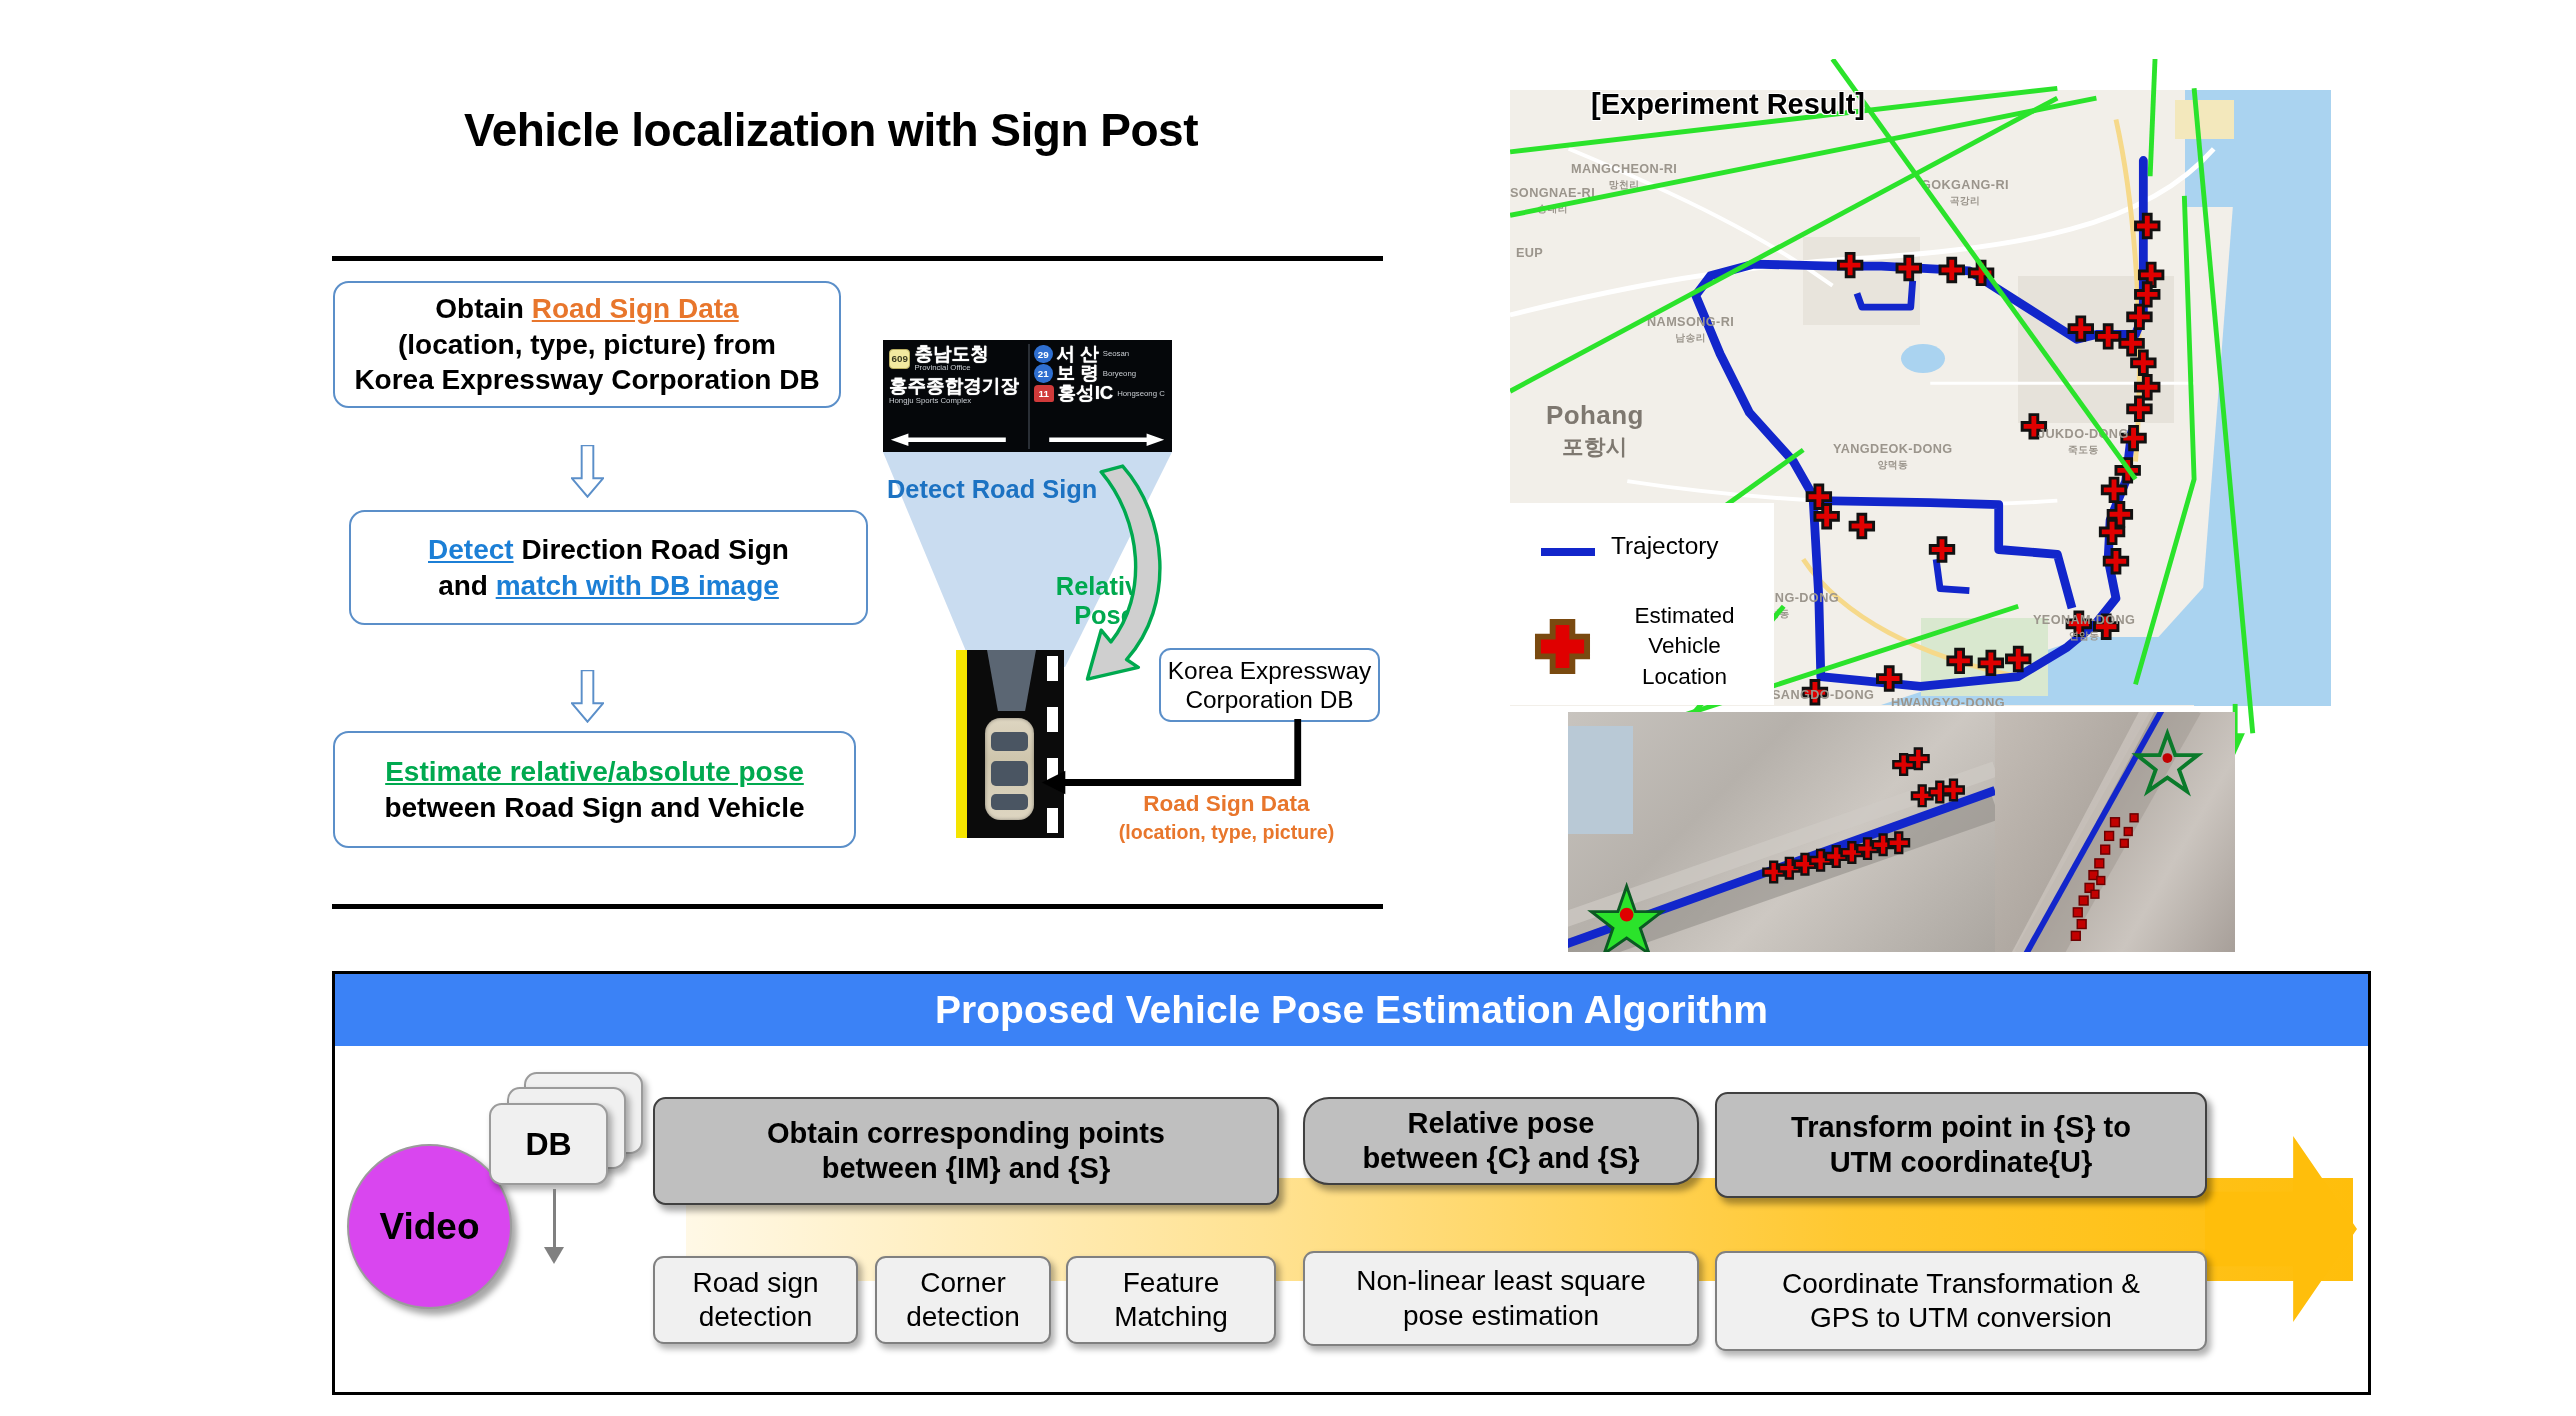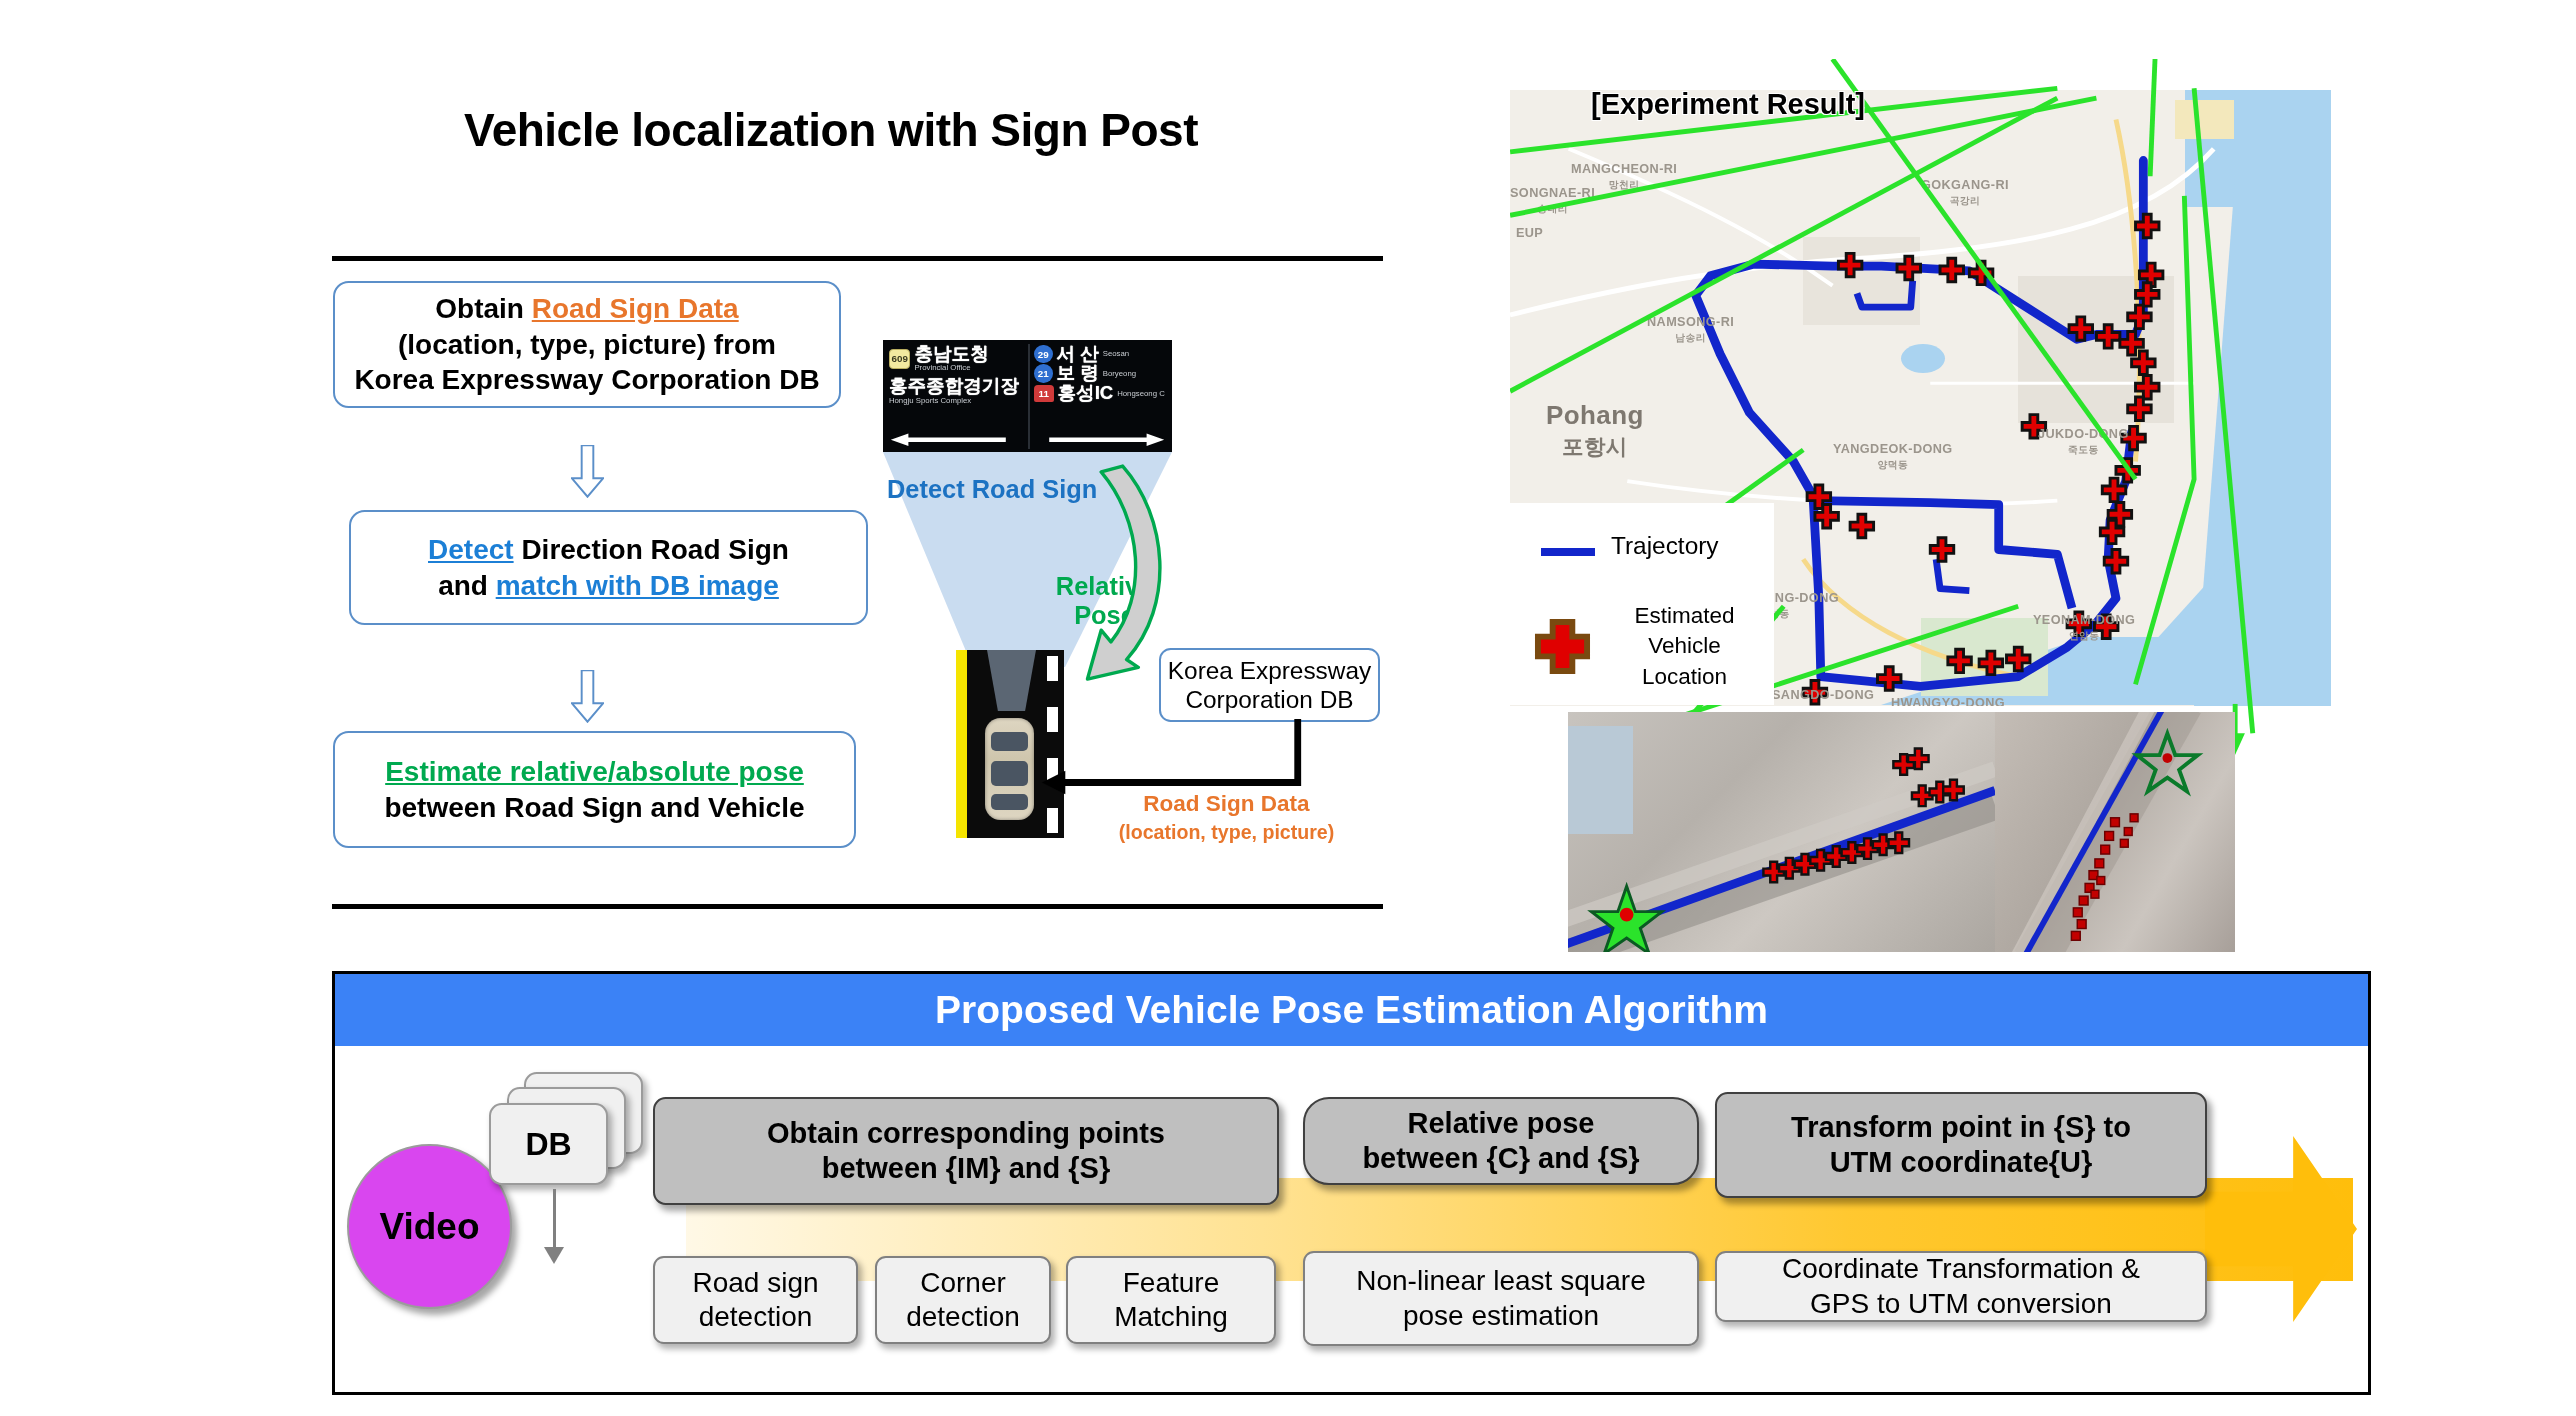--- a/index.html
+++ b/index.html
@@ -138,21 +138,21 @@
   #gbox-3{left:1715px;top:1092px;width:492px;height:106px;}
 
   .light-box{position:absolute;background:#F0F0F0;border:2px solid #808080;border-radius:10.8px;
      display:flex;align-items:center;justify-content:center;text-align:center;
      font-size:28px;color:#000;line-height:1.22;box-sizing:border-box;
      box-shadow:3.9px 4.9px 5.9px rgba(0,0,0,.3);}
   #lbox-1{left:653px;top:1256px;width:205px;height:88px;}
   #lbox-2{left:875px;top:1256px;width:176px;height:88px;}
   #lbox-3{left:1066px;top:1256px;width:210px;height:88px;}
   #lbox-4{left:1303px;top:1251px;width:396px;height:95px;}
-  #lbox-5{left:1715px;top:1251px;width:492px;height:71px;}
+  #lbox-5{left:1715px;top:1251px;width:492px;height:100px;}
 </style>
 </head>
 <body>
 
 <div class="abs" id="slide-title">Vehicle localization with Sign Post</div>
 
 <div class="abs" id="left-rule-top"></div>
 <div class="abs" id="left-rule-bottom"></div>
 
 <div class="abs flow-box" id="flow-box-1">
@@ -333,21 +333,21 @@
         <path d="M480 582 h8 v-8 h8 v8 h8 v8 h-8 v8 h-8 v-8 h-8 z"></path>
         <path d="M508 578 h8 v-8 h8 v8 h8 v8 h-8 v8 h-8 v-8 h-8 z"></path>
         <path d="M376 598 h8 v-8 h8 v8 h8 v8 h-8 v8 h-8 v-8 h-8 z"></path>
         <path d="M300 612 h8 v-8 h8 v8 h8 v8 h-8 v8 h-8 v-8 h-8 z"></path>
       </g>
     </g>
   </svg>
 
   <div class="mtag" style="left:61px;top:72px;">MANGCHEON-RI<br><span style="font-size:9.8px;">망천리</span></div>
   <div class="mtag" style="left:0px;top:96px;">SONGNAE-RI<br><span style="font-size:9.8px;">송내리</span></div>
-  <div class="mtag" style="left:5.9px;top:136px;">EUP</div>
+  <div class="mtag" style="left:5.9px;top:156px;">EUP</div>
   <div class="mtag" style="left:411px;top:88px;">GOKGANG-RI<br><span style="font-size:9.8px;">곡강리</span></div>
   <div class="mtag" style="left:137px;top:225px;">NAMSONG-RI<br><span style="font-size:9.8px;">남송리</span></div>
   <div class="mtag big" style="left:24px;top:311px;margin-left:12px;">Pohang<br><span style="font-size:21.5px;">포항시</span></div>
   <div class="mtag" style="left:323px;top:352px;">YANGDEOK-DONG<br><span style="font-size:9.8px;">양덕동</span></div>
   <div class="mtag" style="left:0px;top:435px;">YANGGOK-RI<br><span style="font-size:9.8px;">양곡리</span></div>
   <div class="mtag" style="left:200px;top:501px;">JANGSEONG-DONG<br><span style="font-size:9.8px;">장성동</span></div>
   <div class="mtag" style="left:528px;top:337px;">JUKDO-DONG<br><span style="font-size:9.8px;">죽도동</span></div>
   <div class="mtag" style="left:523px;top:523px;">YEONAM-DONG<br><span style="font-size:9.8px;">연암동</span></div>
   <div class="mtag" style="left:381px;top:606px;">HWANGYO-DONG<br></div>
   <div class="mtag" style="left:262px;top:598px;">SANGDO-DONG<br><span style="font-size:9.8px;">상도동</span></div>

